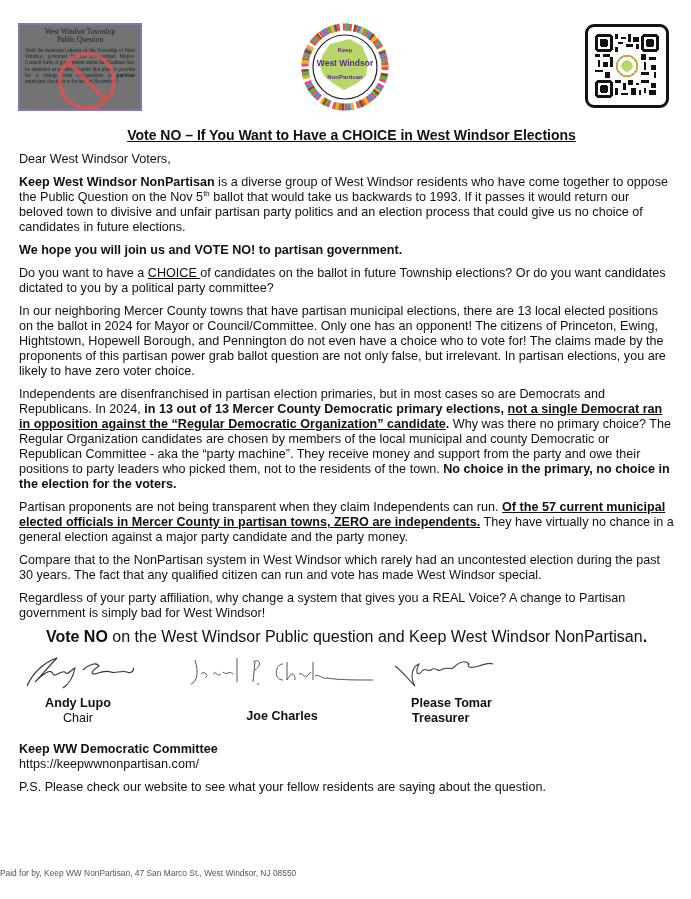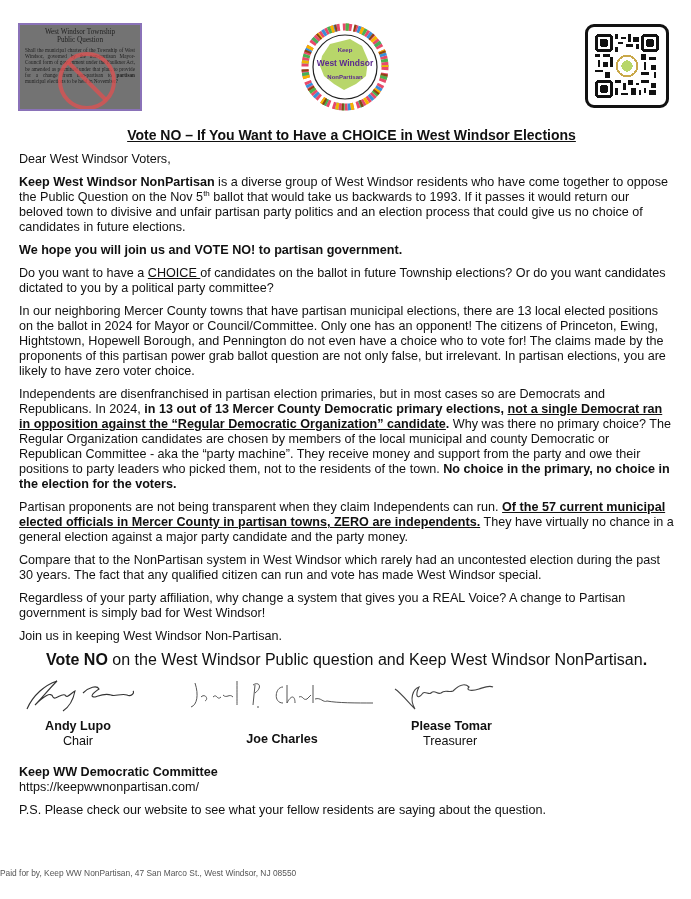--- a/index.html
+++ b/index.html
@@ -130,21 +130,20 @@
   <p>In our neighboring Mercer County towns that have partisan municipal elections, there are 13 local elected positions on the ballot in 2024 for Mayor or Council/Committee. Only one has an opponent! The citizens of Princeton, Ewing, Hightstown, Hopewell Borough, and Pennington do not even have a choice who to vote for! The claims made by the proponents of this partisan power grab ballot question are not only false, but irrelevant. In partisan elections, you are likely to have zero voter choice.</p>
 
   <p><span>Independents are disenfranchised in partisan election primaries, but in most cases so are Democrats and Republicans. In 2024, </span><b>in 13 out of 13 Mercer County Democratic primary elections, </b><b class="u">not a single Democrat ran in opposition against the “Regular Democratic Organization” candidate</b><b>.</b><span>  Why was there no primary choice? The Regular Organization candidates are chosen by members of the local municipal and county Democratic or Republican Committee - aka the “party machine”. They receive money and support from the party and owe their positions to party leaders who picked them, not to the residents of the town. </span><b>No choice in the primary, no choice in the election for the voters.</b></p>
 
   <p><span>Partisan proponents are not being transparent when they claim Independents can run. </span><b class="u">Of the 57 current municipal elected officials in Mercer County in partisan towns, ZERO are independents.</b><span> They have virtually no chance in a general election against a major party candidate and the party money.</span></p>
 
   <p>Compare that to the NonPartisan system in West Windsor which rarely had an uncontested election during the past 30 years. The fact that any qualified citizen can run and vote has made West Windsor special.</p>
 
   <p>Regardless of your party affiliation, why change a system that gives you a REAL Voice? A change to Partisan government is simply bad for West Windsor!</p>
 
-  <p>Join us in keeping West Windsor Non-Partisan.</p>
 
   <p class="center"><b>Vote NO</b><span> on the West Windsor Public question and Keep West Windsor NonPartisan</span><b>.</b></p>
 
   <div class="sigs">
     <div class="sig" style="left:4px; width:110px;">
       <svg width="120" height="40" viewBox="0 0 120 40">
         <path d="M4 34 C10 20, 22 10, 34 6 C26 14, 18 24, 12 30 C20 22, 28 16, 30 22 C32 26, 38 18, 42 20 C44 24, 48 18, 52 16 C50 26, 46 32, 40 36 M60 18 C66 12, 74 10, 76 14 C70 18, 66 22, 72 22 C78 20, 82 18, 88 20 C92 22, 98 18, 104 20 C108 22, 112 18, 110 16" fill="none" stroke="#333" stroke-width="1.1"></path>
       </svg>
       <div class="nm" style="margin-top:4px;">Andy Lupo</div>
       <div class="rl">Chair</div>
@@ -153,21 +152,21 @@
       <svg width="190" height="40" viewBox="0 0 190 40">
         <path d="M8 8 C12 20, 10 30, 4 32 M14 22 C18 18, 22 24, 18 26 M26 22 C30 18, 30 26, 34 22 M36 20 C40 24, 42 18, 46 22 M50 6 C50 18, 50 26, 50 30 M66 10 C72 6, 76 12, 68 18 M68 10 L66 30 M70 32 L72 32 M96 12 C88 12, 86 28, 96 28 M100 10 L100 28 C104 20, 108 20, 108 28 M112 22 C116 20, 116 26, 120 24 L124 20 M126 10 L126 28 M128 24 C134 22, 136 28, 140 26 C150 28, 170 28, 186 28" fill="none" stroke="#555" stroke-width="1"></path>
       </svg>
       <div class="nm" style="margin-top:17px;">Joe Charles</div>
     </div>
     <div class="sig" style="left:370px; width:130px; text-align:left;">
       <svg width="110" height="40" viewBox="0 0 110 40">
         <path d="M6 14 C12 18, 20 28, 26 34 C20 24, 24 14, 30 12 C26 20, 28 26, 34 18 C36 16, 40 20, 42 18 C46 14, 48 20, 52 18 C56 14, 60 18, 64 16 C70 10, 76 8, 80 12 C76 16, 84 16, 90 14 C96 12, 100 10, 104 12" fill="none" stroke="#444" stroke-width="1.1"></path>
       </svg>
       <div class="nm" style="margin-top:4px; margin-left:22px;">Please Tomar</div>
-      <div class="rl" style="margin-left:34px;">Treasurer</div>
+      <div class="rl" style="margin-left:23px;font-weight:bold;">Treasurer</div>
     </div>
   </div>
 
   <div class="committee">
     <div class="cn">Keep WW Democratic Committee</div>
     <div>https://keepwwnonpartisan.com/</div>
   </div>
 
   <p style="margin-top:8px;">P.S. Please check our website to see what your fellow residents are saying about the question.</p>
 </div>

